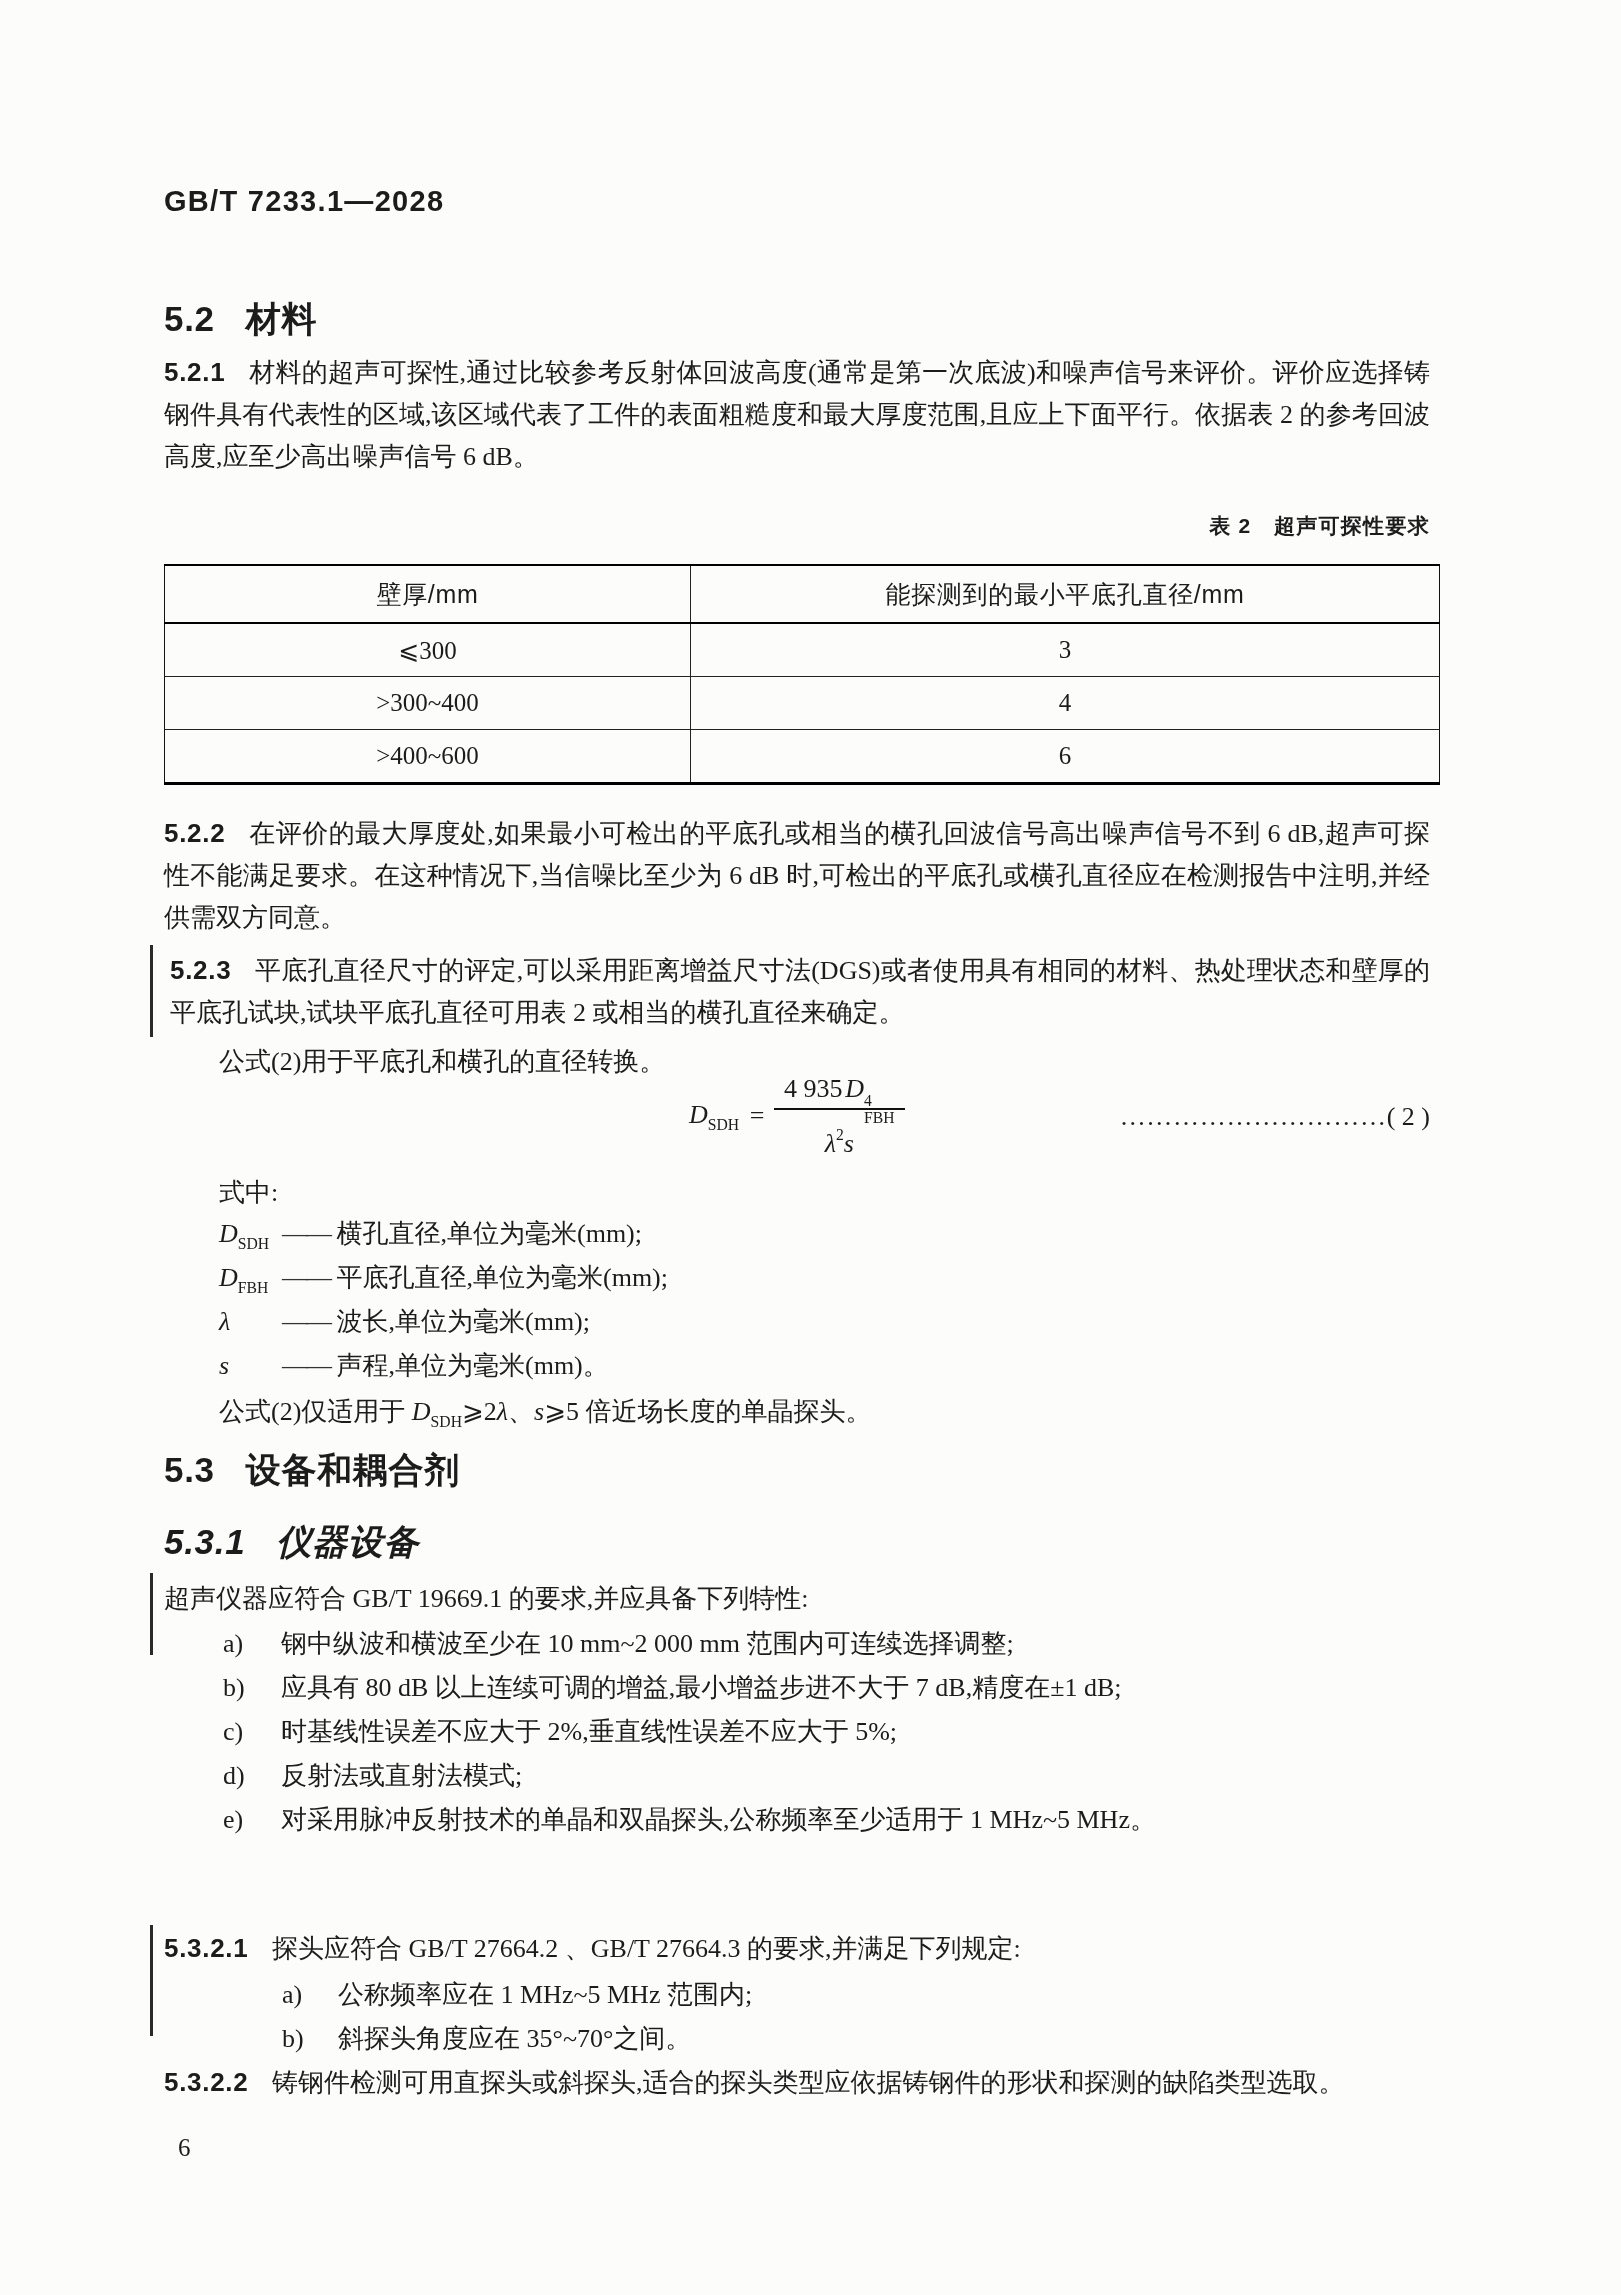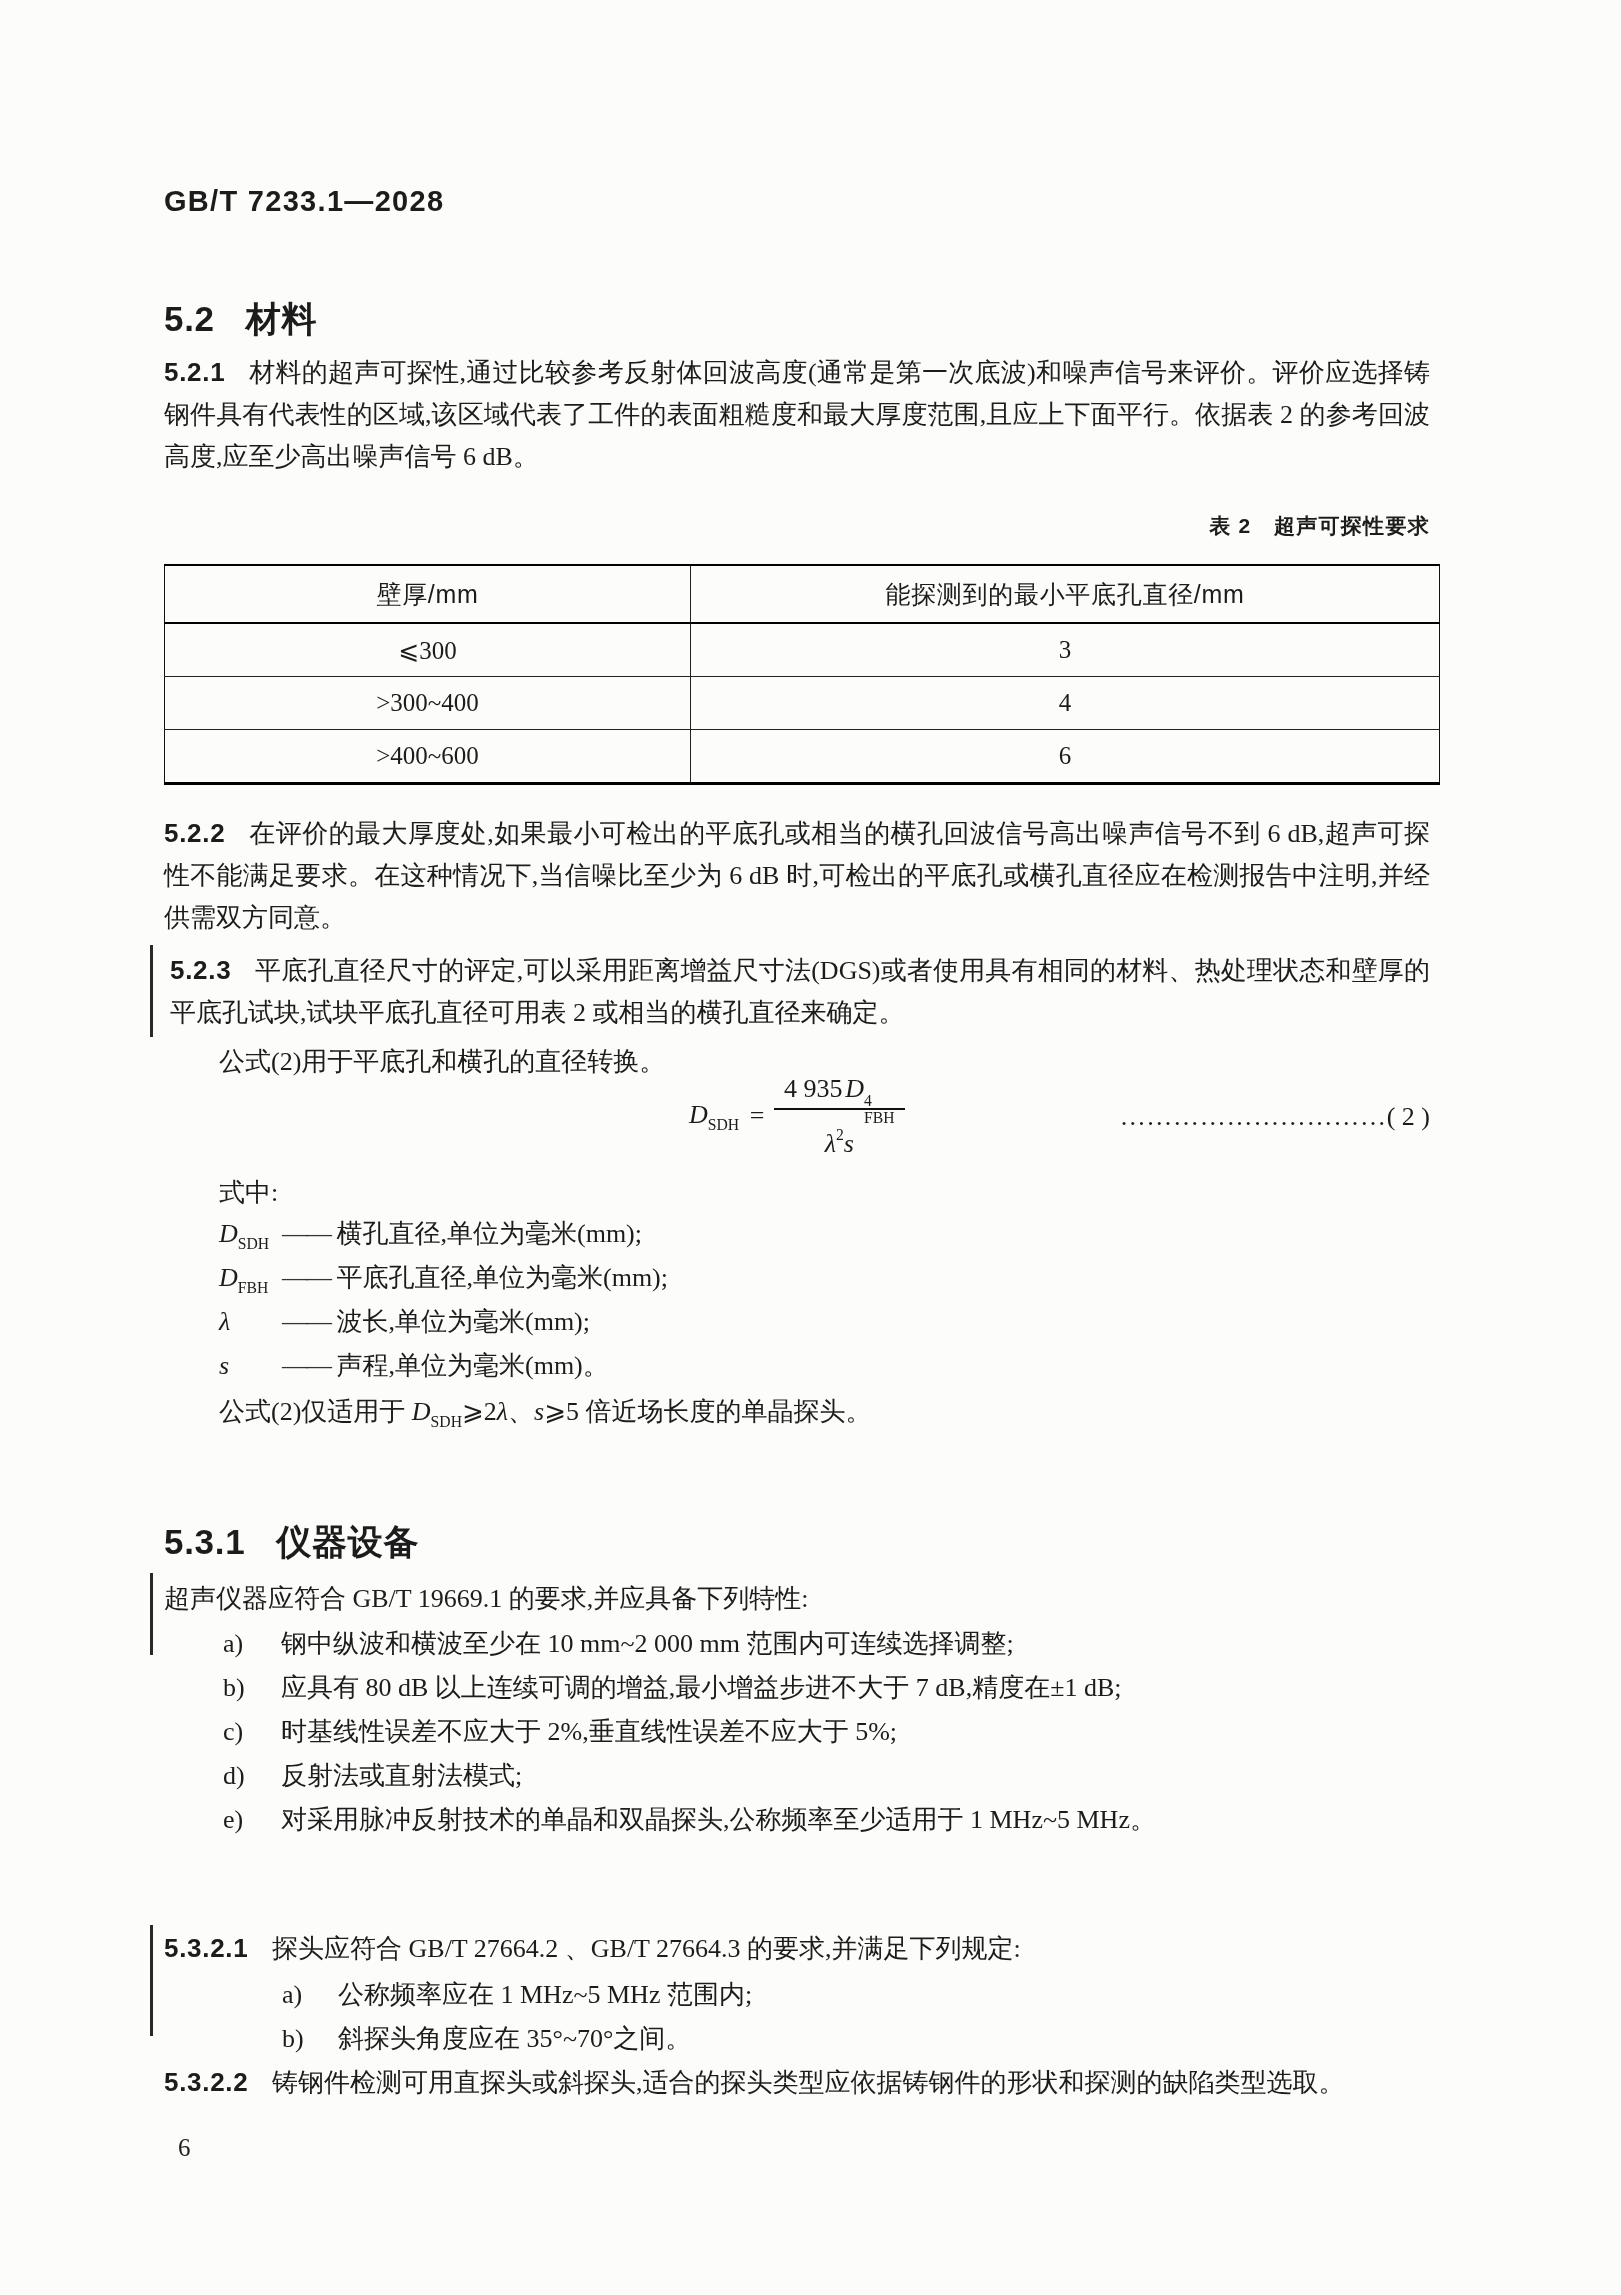--- a/index.html
+++ b/index.html
@@ -160,22 +160,25 @@
       <span class="def-term"><span>s</span><span class="sub-s"></span></span>
       <span class="def-dash">——</span>
       <span>声程,单位为毫米(mm)。</span>
     </div>
   </div>
 
   <div class="abs para indent2" style="top:1391px;">
     <span>公式(2)仅适用于 </span><span class="it">D</span><span class="sub-s">SDH</span><span>⩾2</span><span class="it">λ</span><span>、</span><span class="it">s</span><span>⩾5</span><span> 倍近场长度的单晶探头。</span>
   </div>
 
-
-  <div class="abs heading hei" style="top:1519px;">
+  <div class="abs heading hei" style="top:1447px;">
+    <span class="h-no">5.3</span><span>设备和耦合剂</span>
+  </div>
+
+  <div class="abs heading hei" style="top:1519px;font-style:italic;">
     <span class="h-no">5.3.1</span><span>仪器设备</span>
   </div>
 
   <div class="abs para" style="top:1578px;">超声仪器应符合 GB/T 19669.1 的要求,并应具备下列特性:</div>
 
   <div class="abs list-531" style="top:1622px;">
     <div class="li">
         <span class="mk">a)</span>
         <span>钢中纵波和横波至少在 10 mm~2 000 mm 范围内可连续选择调整;</span>
       </div>

